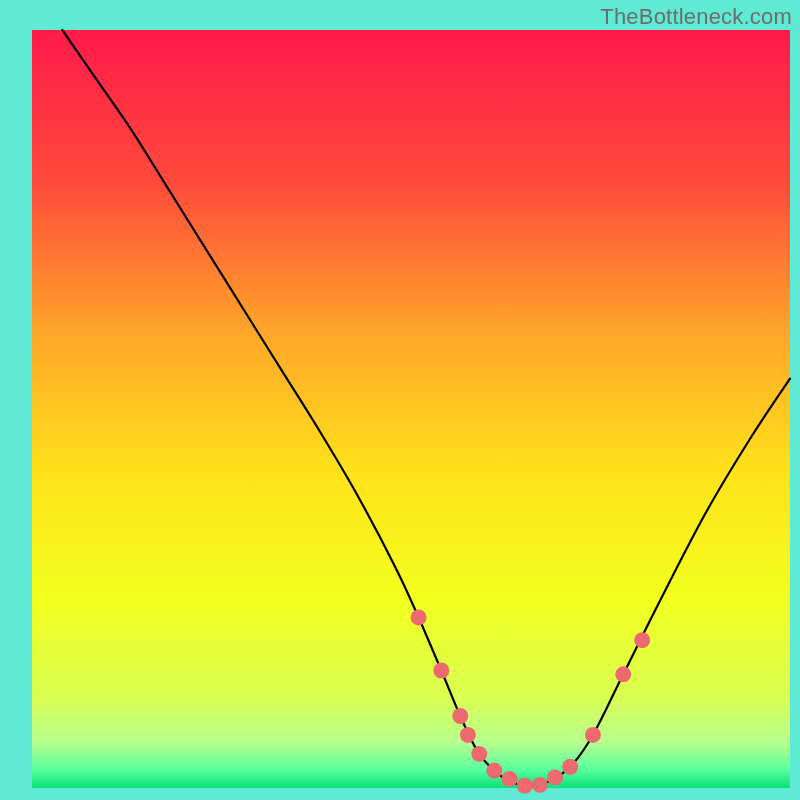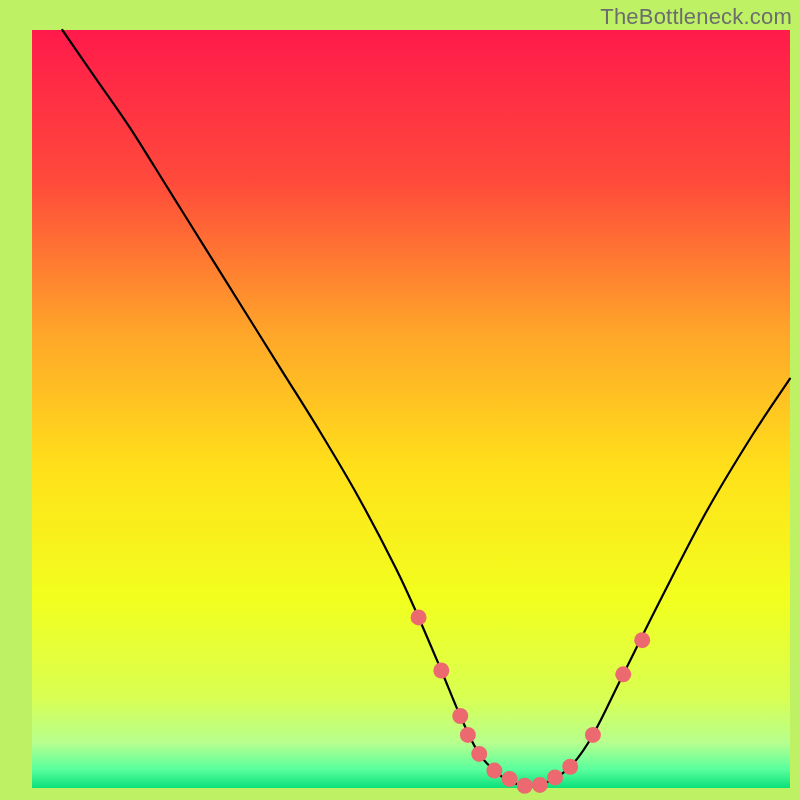--- a/index.html
+++ b/index.html
@@ -7,21 +7,21 @@
     padding: 0;
     width: 800px;
     height: 800px;
     background: #000;
     overflow: hidden;
   }
   .container {
     position: relative;
     width: 800px;
     height: 800px;
-    background: #bef264;
+    background: #5eead4;
   }
   .watermark {
     position: absolute;
     top: 4px;
     right: 8px;
     font-family: Arial, Helvetica, sans-serif;
     font-size: 22px;
     color: #6d6d6d;
     letter-spacing: 0.2px;
     z-index: 3;

